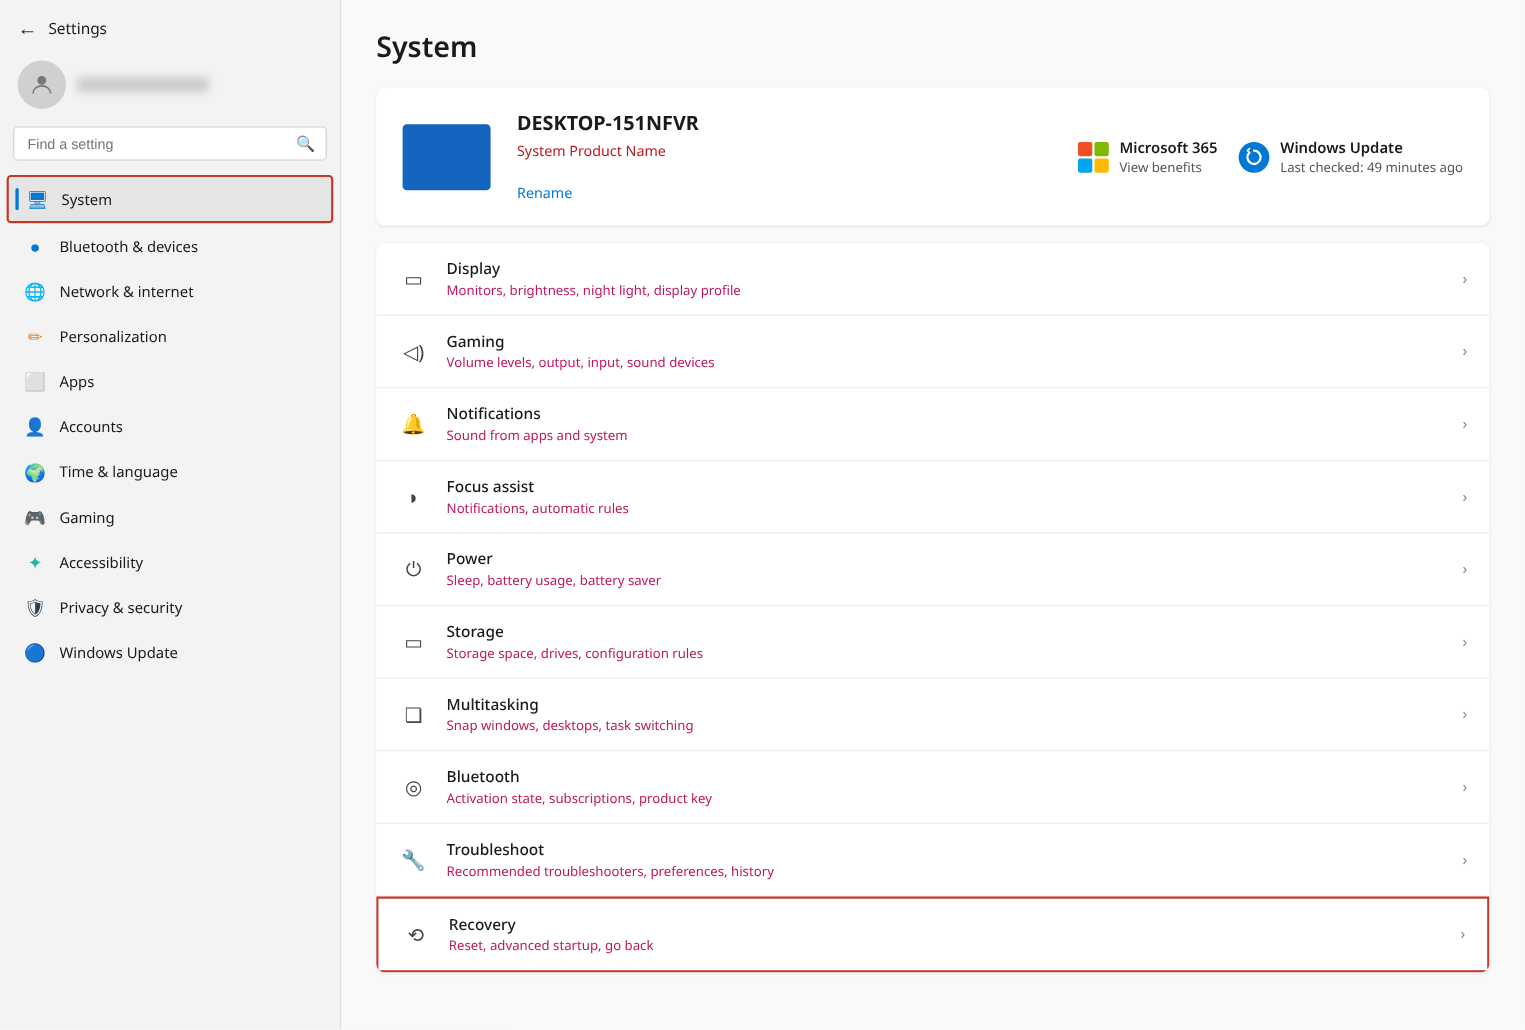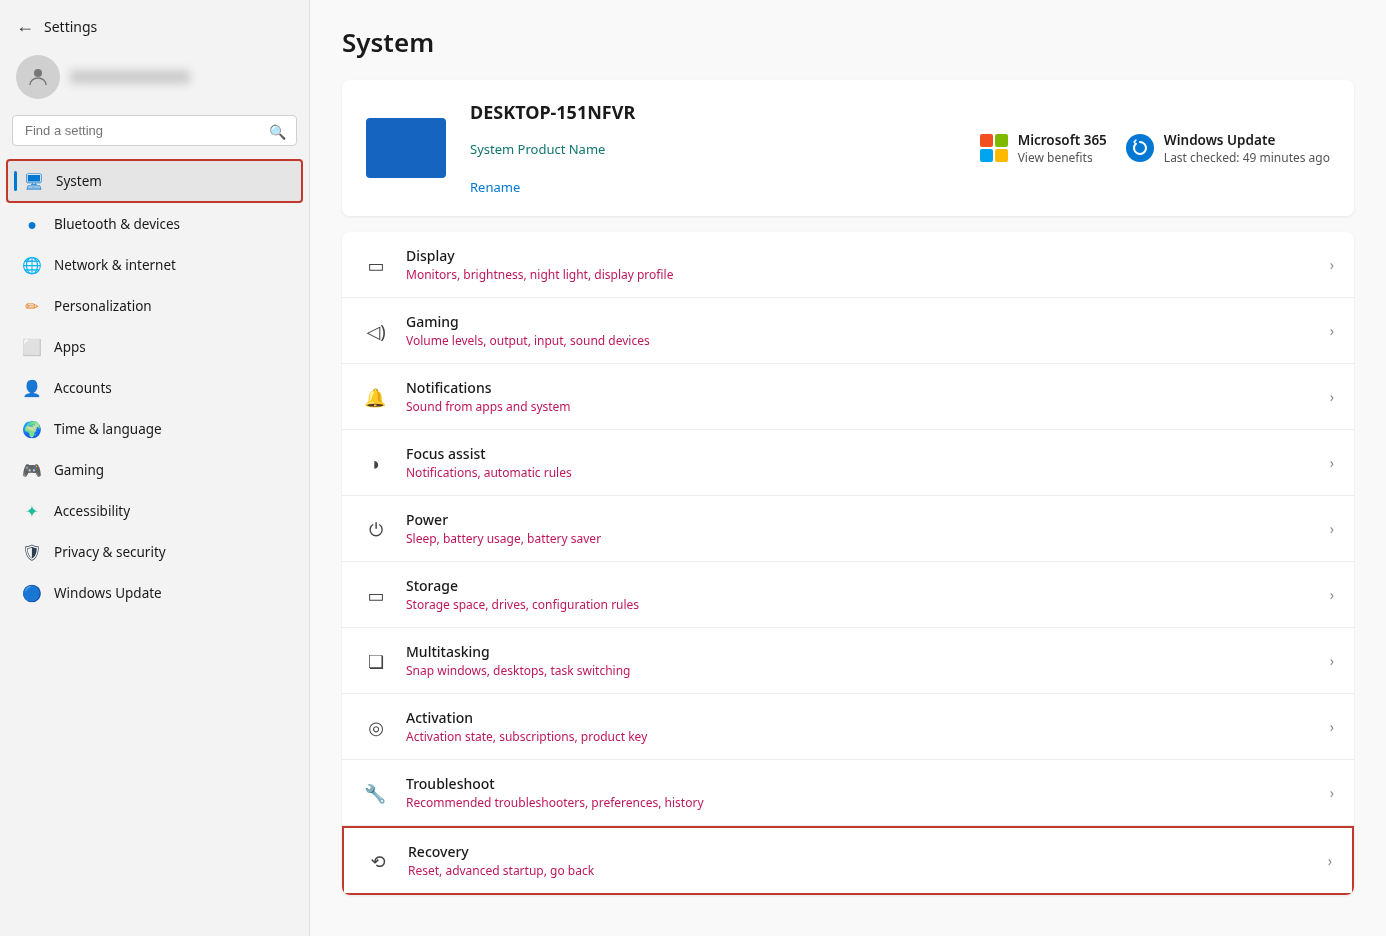--- a/index.html
+++ b/index.html
@@ -181,22 +181,22 @@
       flex: 1;
     }
 
     .device-name {
       font-size: 18px;
       font-weight: 700;
     }
 
     .device-desc {
       font-size: 13px;
-      color: #0f766e;
-      margin-top: 16px;
+      color: #b91c1c;
+      margin-top: 4px;
     }
 
     .device-rename {
       color: #0078d4;
       font-size: 13px;
       cursor: pointer;
       margin-top: 20px;
       display: inline-block;
     }
 
@@ -468,21 +468,21 @@
         <div class="settings-icon">❏</div>
         <div class="settings-text">
           <div class="settings-name">Multitasking</div>
           <div class="settings-desc">Snap windows, desktops, task switching</div>
         </div>
         <span class="chevron">›</span>
       </div>
       <div class="settings-item">
         <div class="settings-icon">◎</div>
         <div class="settings-text">
-          <div class="settings-name">Activation</div>
+          <div class="settings-name">Bluetooth</div>
           <div class="settings-desc">Activation state, subscriptions, product key</div>
         </div>
         <span class="chevron">›</span>
       </div>
       <div class="settings-item">
         <div class="settings-icon">🔧</div>
         <div class="settings-text">
           <div class="settings-name">Troubleshoot</div>
           <div class="settings-desc">Recommended troubleshooters, preferences, history</div>
         </div>

